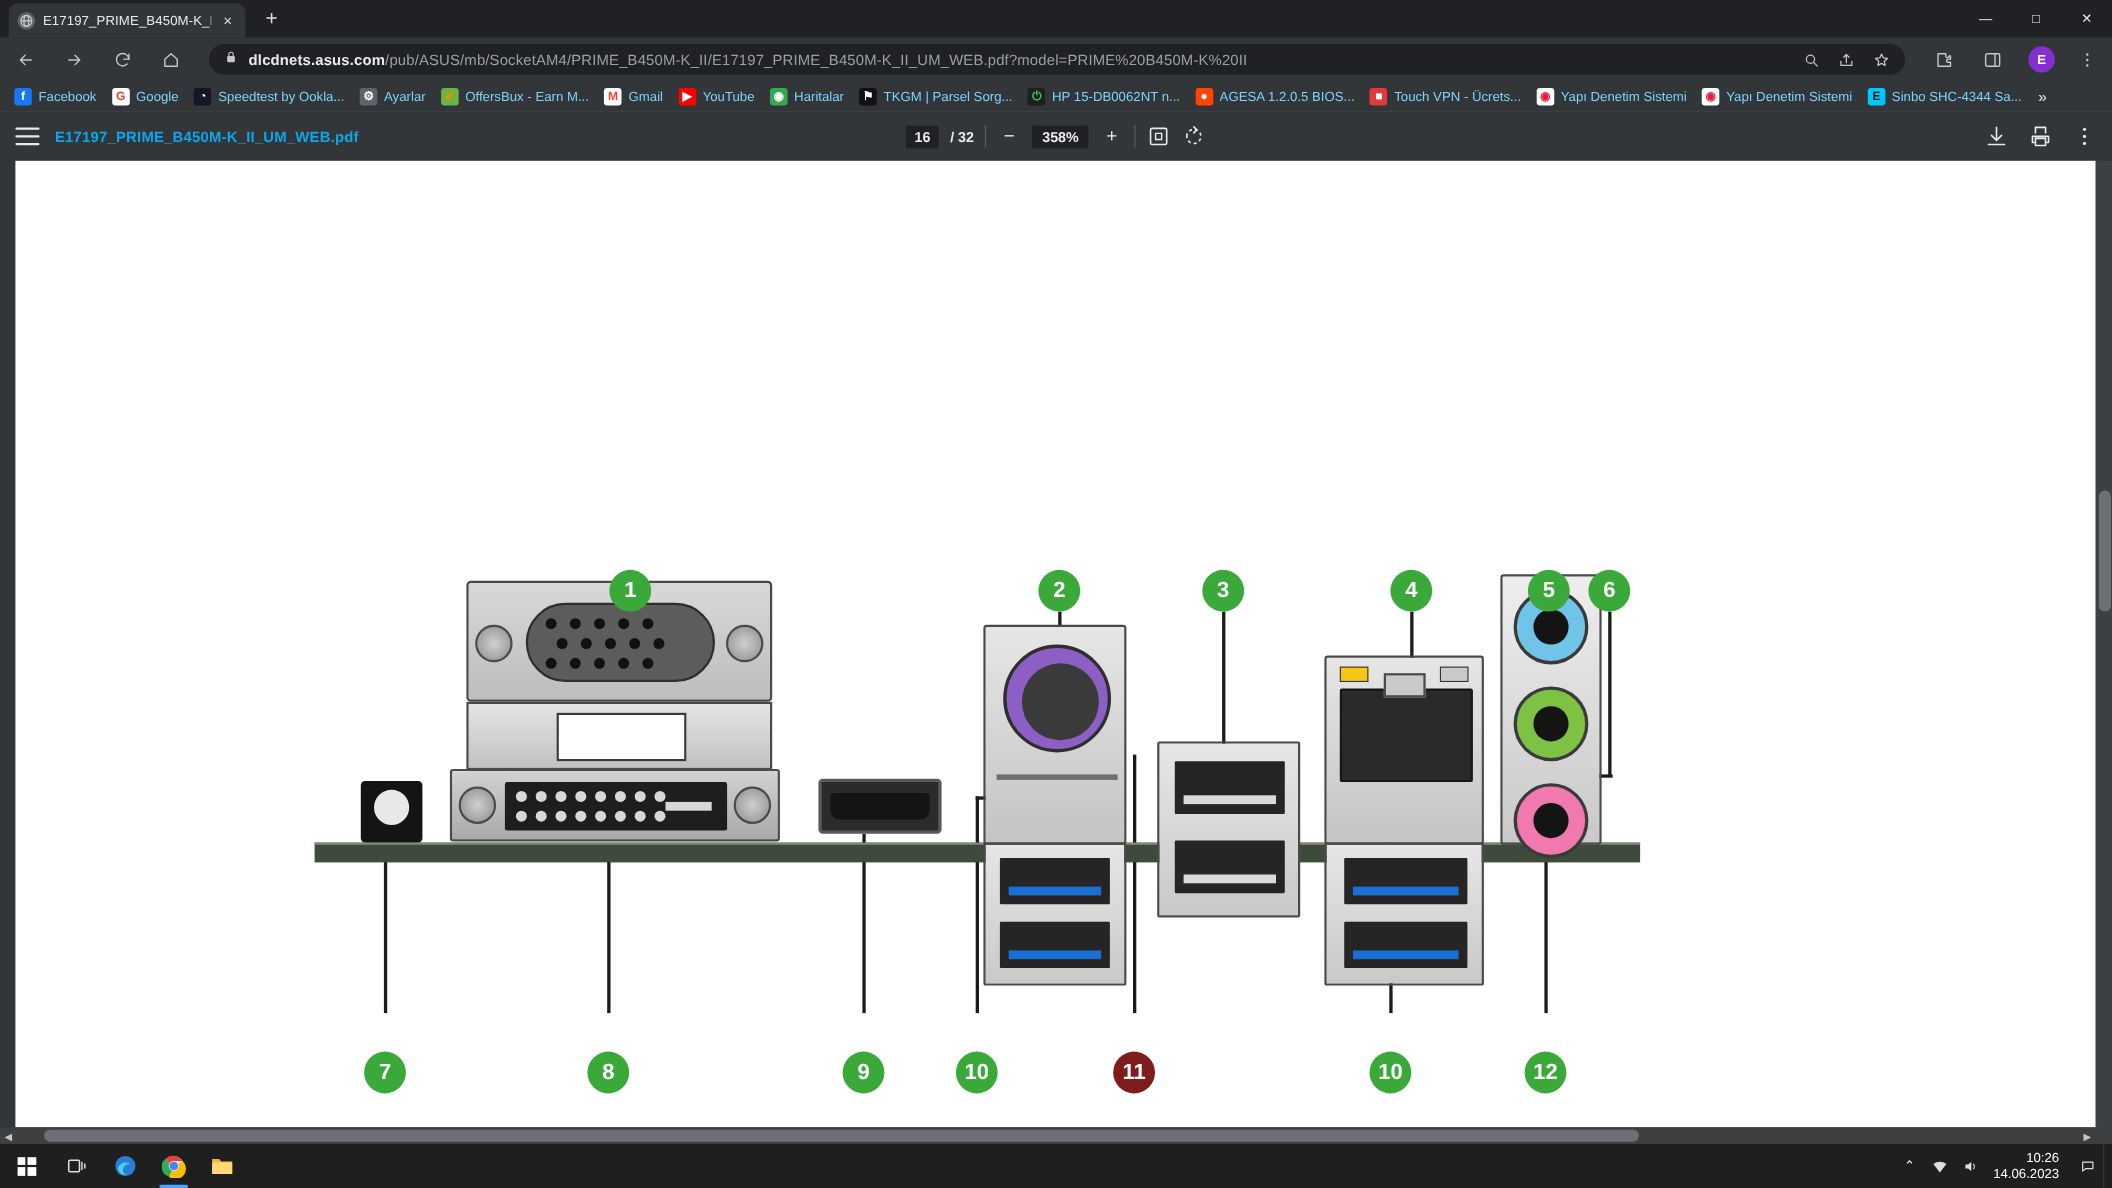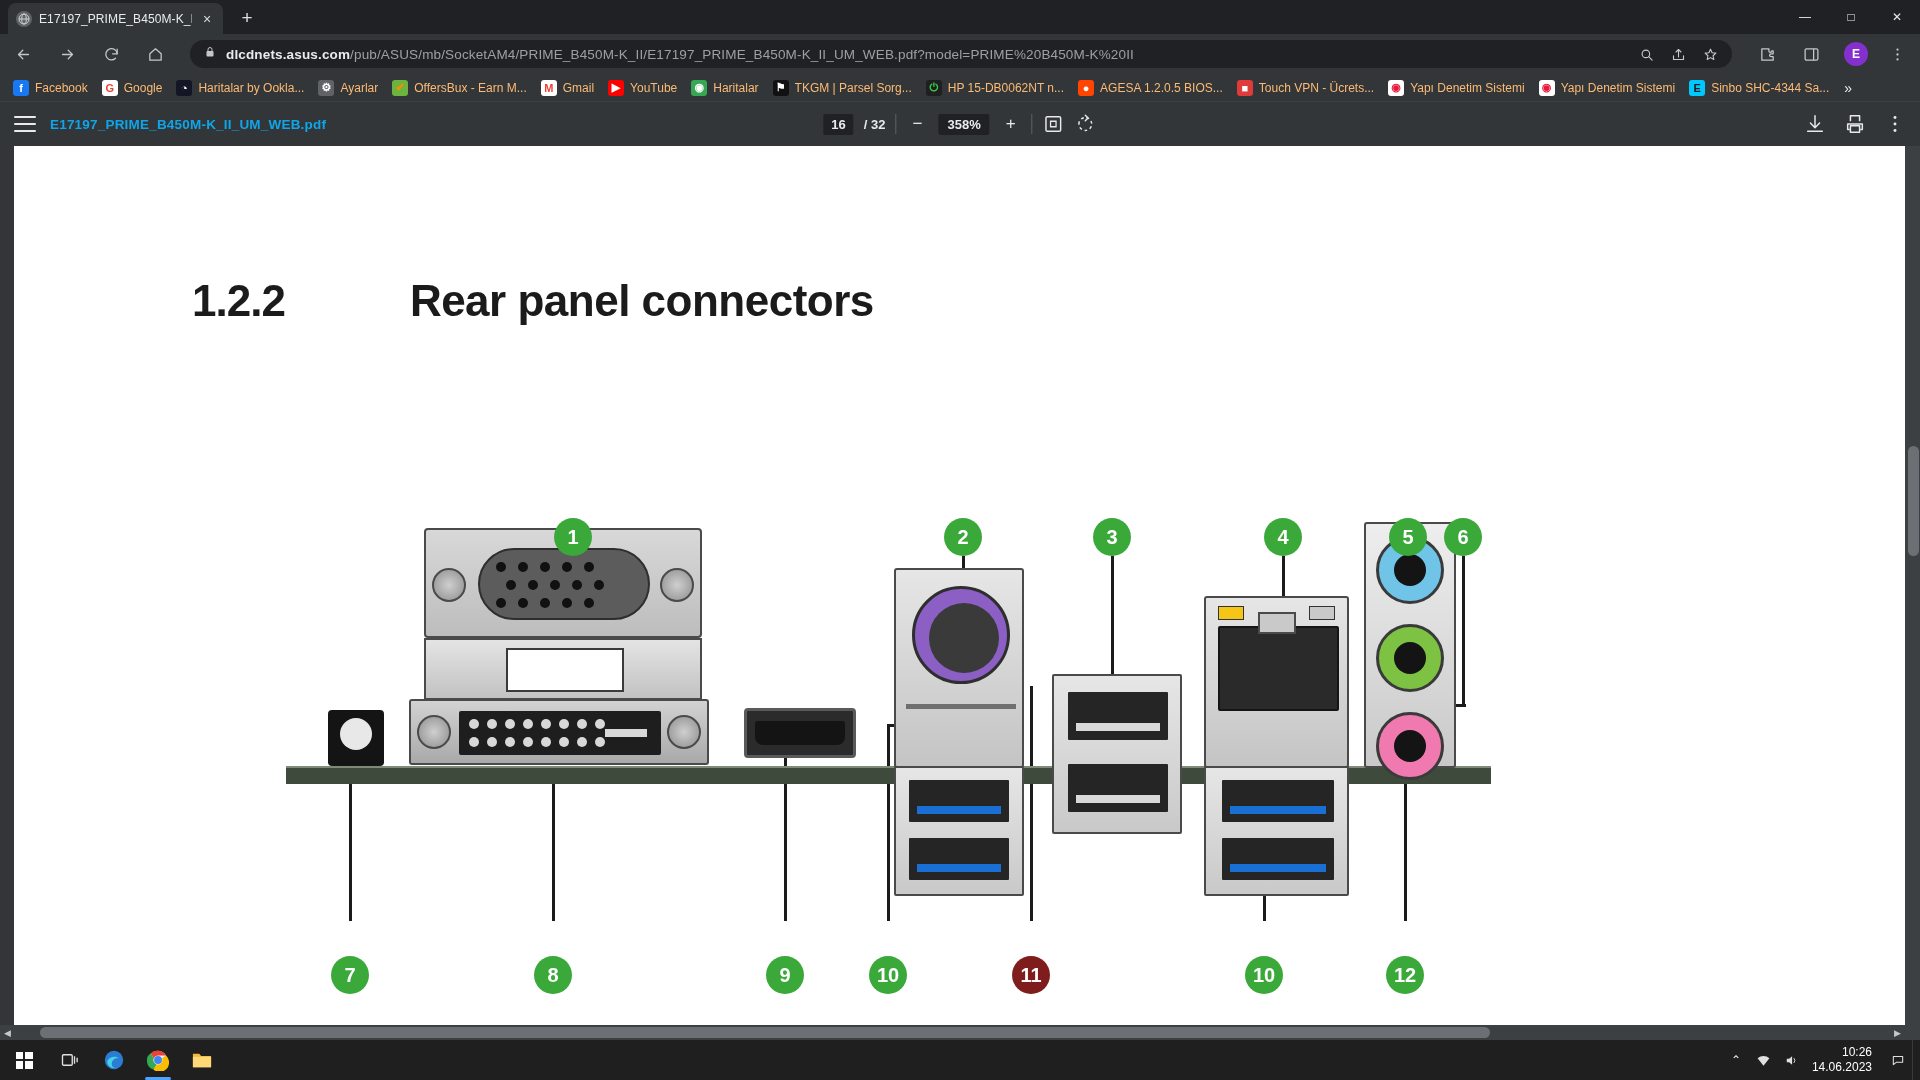--- a/index.html
+++ b/index.html
@@ -90,21 +90,21 @@
   .bm {
     display: flex; align-items: center; gap: 6px; padding: 3px 7px;
     border-radius: 4px; flex: 0 0 auto; max-width: 170px;
   }
   .bm-ico {
     width: 16px; height: 16px; flex: 0 0 16px; border-radius: 3px;
     display: flex; align-items: center; justify-content: center;
     font-size: 11px; font-weight: 700; color: #fff; overflow: hidden;
   }
   .bm-label {
-    font-size: 12px; color: #fdba74; white-space: nowrap;
+    font-size: 12px; color: #7dd3fc; white-space: nowrap;
     overflow: hidden; text-overflow: ellipsis;
   }
   .bm-overflow { color:#e8eaed; font-size: 14px; padding: 0 8px; flex:0 0 auto; }
 
   
   .pdfbar {
     height: 44px; background: #323639; display: flex; align-items: center;
     padding: 0 14px; gap: 14px; position: relative; flex: 0 0 44px;
   }
   .hamb { width: 22px; height: 16px; display:flex; flex-direction:column;
@@ -353,21 +353,21 @@
       <div class="bm">
         <span class="bm-ico" style="background: rgb(24, 119, 242); color: rgb(255, 255, 255);">f</span>
         <span class="bm-label">Facebook</span>
       </div>
       <div class="bm">
         <span class="bm-ico" style="background: rgb(255, 255, 255); color: rgb(234, 67, 53);">G</span>
         <span class="bm-label">Google</span>
       </div>
       <div class="bm">
         <span class="bm-ico" style="background: rgb(20, 21, 38); color: rgb(255, 255, 255);">◔</span>
-        <span class="bm-label">Haritalar by Ookla...</span>
+        <span class="bm-label">Speedtest by Ookla...</span>
       </div>
       <div class="bm">
         <span class="bm-ico" style="background: rgb(95, 99, 104); color: rgb(255, 255, 255);">⚙</span>
         <span class="bm-label">Ayarlar</span>
       </div>
       <div class="bm">
         <span class="bm-ico" style="background: rgb(109, 179, 63); color: rgb(255, 140, 0);">✔</span>
         <span class="bm-label">OffersBux - Earn M...</span>
       </div>
       <div class="bm">
@@ -460,24 +460,20 @@
             <circle cx="12" cy="12" r="1.6" fill="#e8eaed" stroke="none"></circle>
             <circle cx="12" cy="19" r="1.6" fill="#e8eaed" stroke="none"></circle>
           </svg>
       </div>
     </div>
   </div>
 
   <div class="viewport">
     <div class="page">
 
-      <div class="doc-head">
-        <span class="doc-num">1.2.2</span>
-        <span class="doc-title">Rear panel connectors</span>
-      </div>
 
       <div class="diagram">
 
         <div class="lead" style="left:558px;top:210px;width:3px;height:78px;"></div>
         <div class="lead" style="left:948px;top:210px;width:3px;height:50px;"></div>
         <div class="lead" style="left:1097px;top:210px;width:3px;height:178px;"></div>
         <div class="lead" style="left:1268px;top:210px;width:3px;height:60px;"></div>
         <div class="lead" style="left:1393px;top:210px;width:3px;height:58px;"></div>
         <div class="lead" style="left:1448px;top:210px;width:3px;height:150px;"></div>
         <div class="lead" style="left:1390px;top:358px;width:62px;height:3px;"></div>

